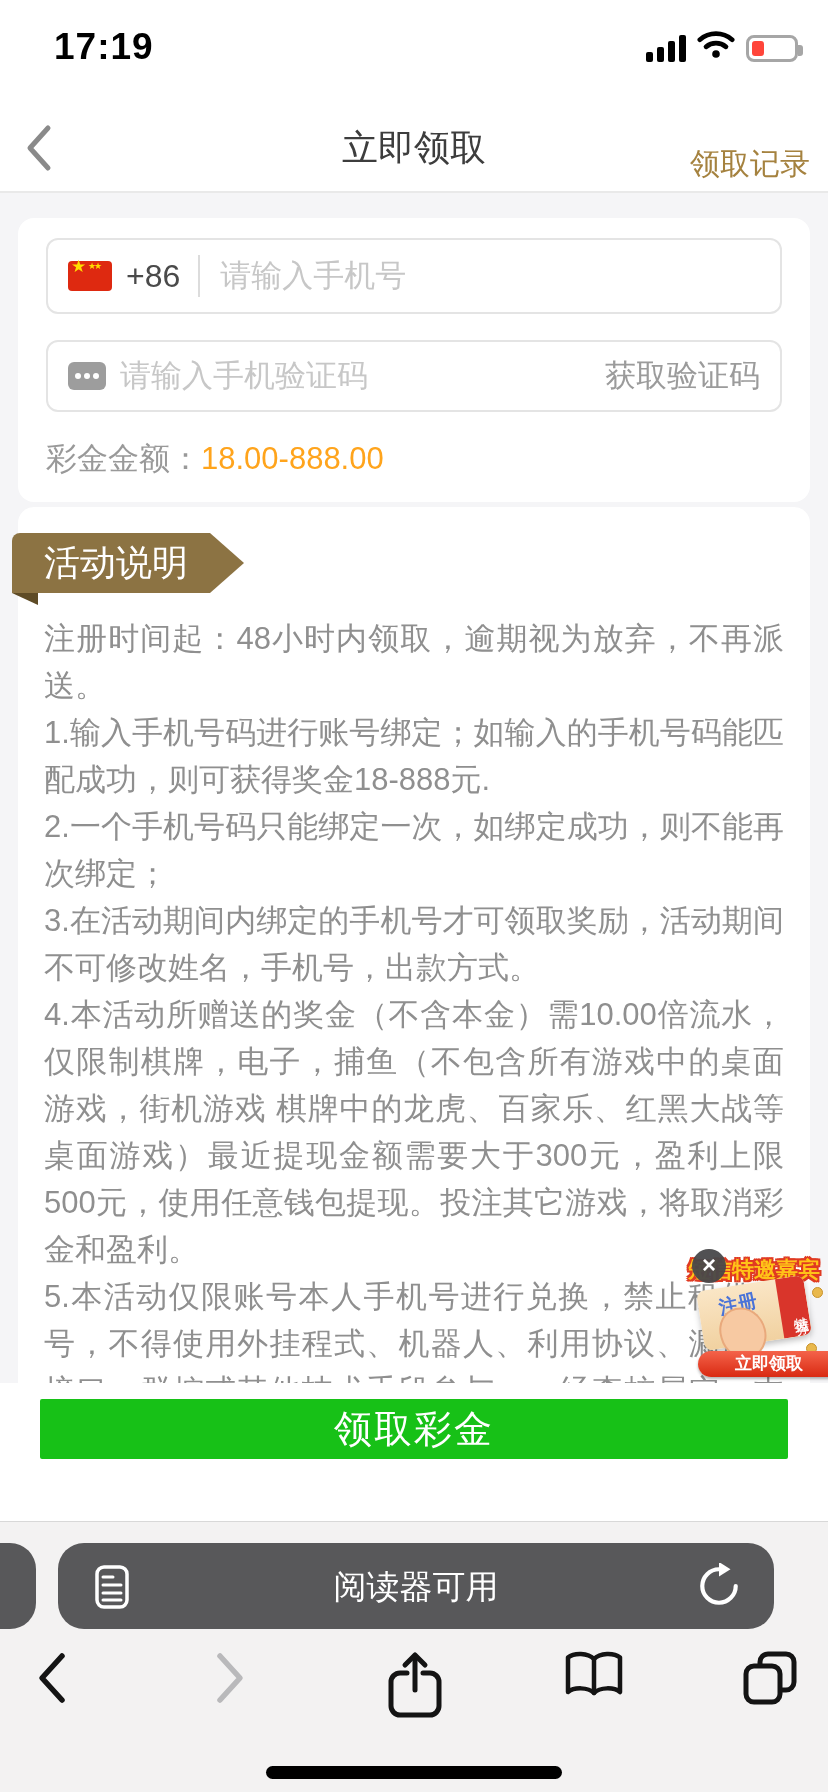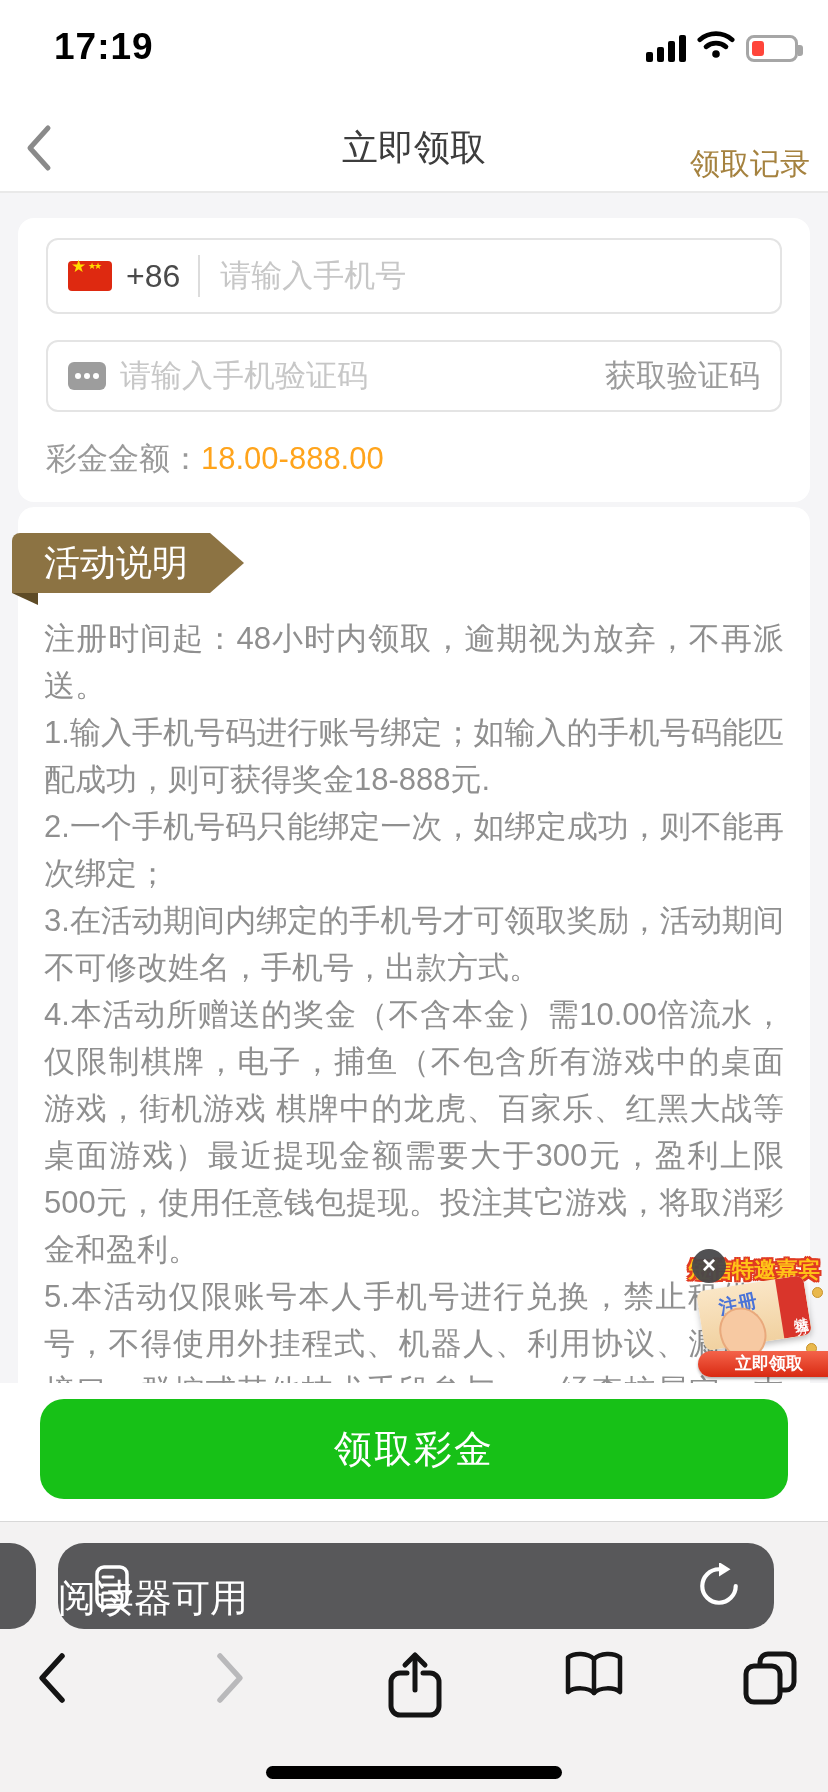--- a/index.html
+++ b/index.html
@@ -68,29 +68,29 @@
   .coupon-ribbon { width:28px; background:#D9352B; color:#fff; font-size:15px; writing-mode:vertical-rl; text-align:center; letter-spacing:2px; padding-top:4px; }
   .hand { position:absolute; left:132px; top:64px; width:46px; height:52px; background:#F7C9A2; border:2px solid #E9A97C;
     border-radius:46% 54% 48% 52%; transform:rotate(-14deg); }
   .coin { position:absolute; width:11px; height:11px; border-radius:50%; background:#E9B84C; border:1px solid #C9922A; }
   .coin.c1 { left:224px; top:44px; } .coin.c2 { left:218px; top:100px; }
   .promo-cta { position:absolute; left:110px; top:108px; width:142px; height:26px; border-radius:14px;
     background:linear-gradient(180deg,#F4634A,#D92A12); box-shadow:0 2px 3px rgba(0,0,0,.3);
     color:#fff; font-size:17px; font-weight:700; text-align:center; line-height:26px; cursor:pointer; }
   
   .footer { position:absolute; top:1383px; left:0; width:828px; height:138px; background:#fff; z-index:20; }
-  .claim-btn { position:absolute; left:40px; top:16px; width:748px; height:100px; background:#17C117; border:none;
-    border-radius:24px; color:#fff; font-size:38px; letter-spacing:2px; cursor:pointer;
+  .claim-btn { position:absolute; left:40px; top:16px; width:748px; height:60px; background:#17C117; border:none;
+    border-radius:2px; color:#fff; font-size:38px; letter-spacing:2px; cursor:pointer;
     font-family:"Liberation Sans","DejaVu Sans",sans-serif; }
   
   .chrome { position:absolute; top:1521px; left:0; width:828px; height:271px; background:#F3F2F2; border-top:1px solid #D8D8D8; z-index:25; }
   .pill-partial { position:absolute; left:-34px; top:21px; width:70px; height:86px; border-radius:26px; background:#58585A; }
   .url-pill { position:absolute; left:58px; top:21px; width:716px; height:86px; border-radius:26px; background:#58585A; cursor:pointer; }
   .reader-icon { position:absolute; left:36px; top:21px; }
-  .url-text { position:absolute; left:0; right:0; top:12px; height:86px; line-height:86px; color:#fff; font-size:38px; }
+  .url-text { position:absolute; left:0; right:0; top:1px; height:86px; line-height:86px; text-align:center; color:#fff; font-size:33px; }
   .reload-icon { position:absolute; right:32px; top:20px; cursor:pointer; }
   .toolbar-icon { position:absolute; top:128px; cursor:pointer; }
   .ti-back{left:34px} .ti-fwd{left:212px} .ti-share{left:386px} .ti-book{left:563px} .ti-tabs{left:742px}
   .home-indicator { position:absolute; left:266px; top:244px; width:296px; height:13px; border-radius:7px; background:#000; }
 </style>
 </head>
 <body>
 
 <div class="screen">
 

